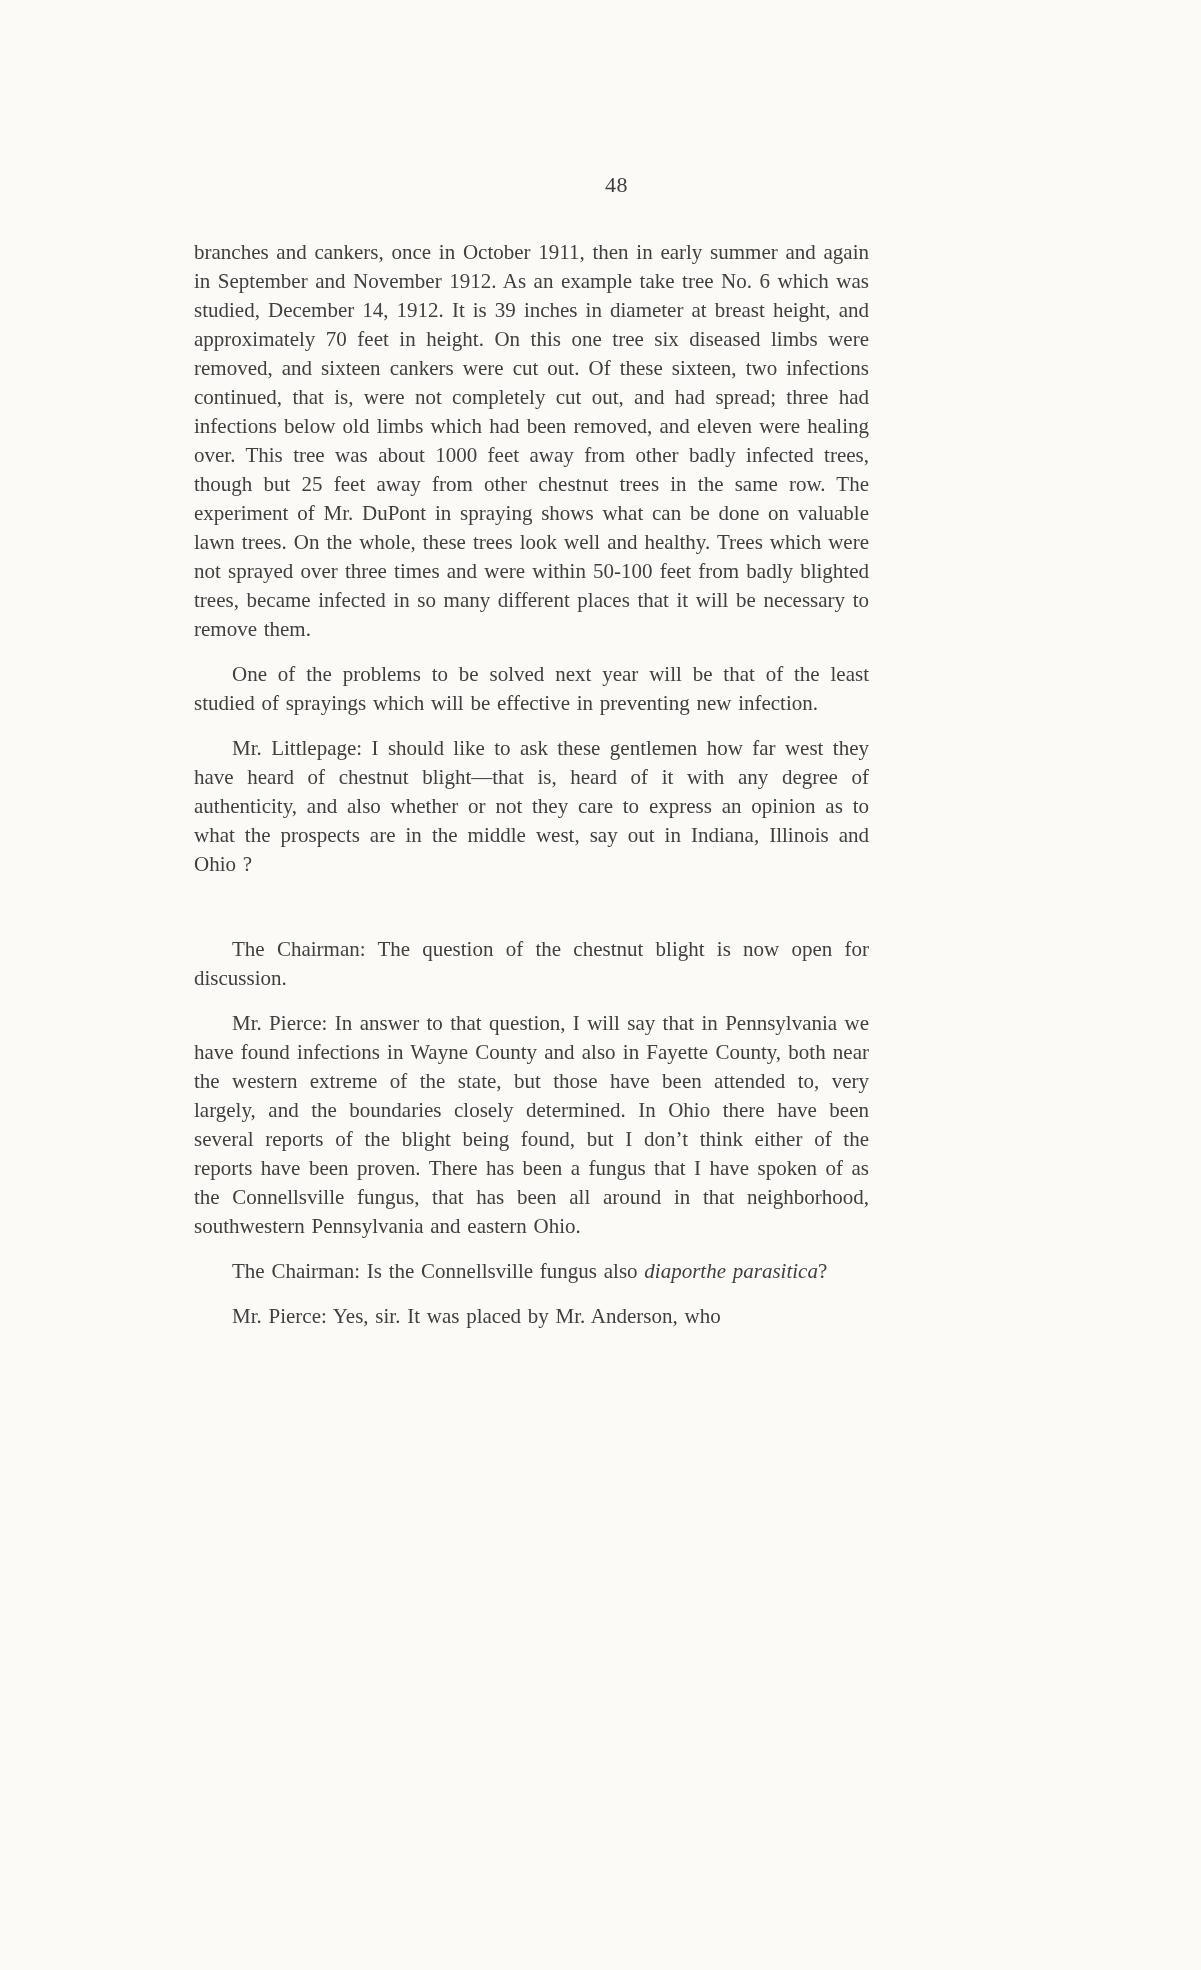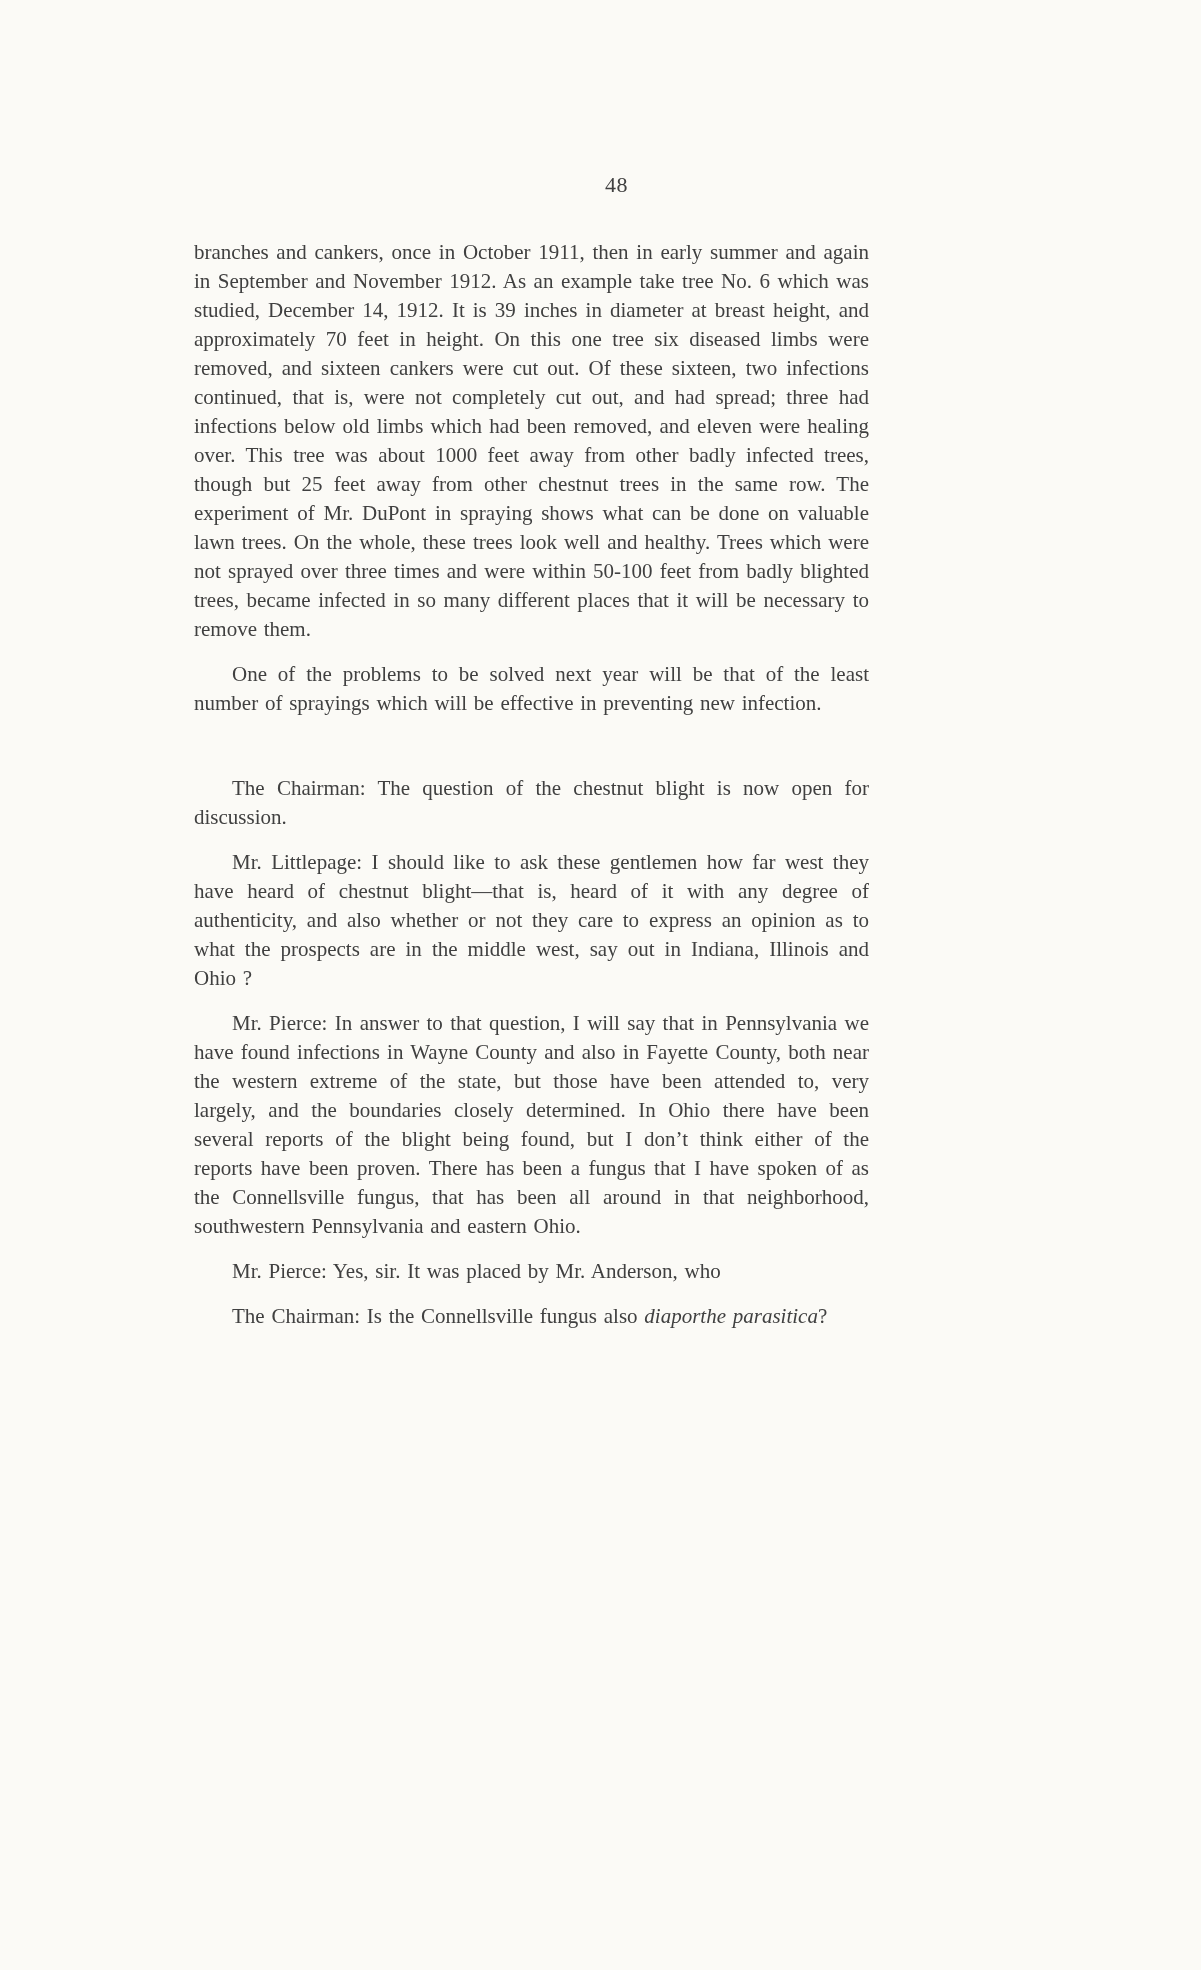--- a/index.html
+++ b/index.html
@@ -51,20 +51,20 @@
     font-style: italic;
   }
 </style>
 </head>
 <body>
 
 <div class="page">
   <div class="page-number">48</div>
   <div class="text-block" id="paragraphs">
       <p class="para"><span>branches and cankers, once in October 1911, then in early summer and again in September and November 1912.  As an example take tree No. 6 which was studied, December 14, 1912.  It is 39 inches in diameter at breast height, and approximately 70 feet in height.  On this one tree six diseased limbs were removed, and sixteen cankers were cut out.  Of these sixteen, two infections continued, that is, were not completely cut out, and had spread; three had infections below old limbs which had been removed, and eleven were healing over.  This tree was about 1000 feet away from other badly infected trees, though but 25 feet away from other chestnut trees in the same row. The experiment of Mr. DuPont in spraying shows what can be done on valuable lawn trees.  On the whole, these trees look well and healthy.  Trees which were not sprayed over three times and were within 50-100 feet from badly blighted trees, became infected in so many different places that it will be necessary to remove them.</span></p>
-      <p class="para indent"><span>One of the problems to be solved next year will be that of the least number of sprayings which will be effective in preventing new infection.</span></p>
+      <p class="para indent"><span>One of the problems to be solved next year will be that of the least studied of sprayings which will be effective in preventing new infection.</span></p>
+      <p class="para indent"><span>Mr. Littlepage:  I should like to ask these gentlemen how far west they have heard of chestnut blight—that is, heard of it with any degree of authenticity, and also whether or not they care to express an opinion as to what the prospects are in the middle west, say out in Indiana, Illinois and Ohio ?</span></p>
       <p class="para indent gap"><span>The Chairman:  The question of the chestnut blight is now open for discussion.</span></p>
-      <p class="para indent"><span>Mr. Littlepage:  I should like to ask these gentlemen how far west they have heard of chestnut blight—that is, heard of it with any degree of authenticity, and also whether or not they care to express an opinion as to what the prospects are in the middle west, say out in Indiana, Illinois and Ohio ?</span></p>
       <p class="para indent"><span>Mr. Pierce:  In answer to that question, I will say that in Pennsylvania we have found infections in Wayne County and also in Fayette County, both near the western extreme of the state, but those have been attended to, very largely, and the boundaries closely determined.  In Ohio there have been several reports of the blight being found, but I don’t think either of the reports have been proven.  There has been a fungus that I have spoken of as the Connellsville fungus, that has been all around in that neighborhood, southwestern Pennsylvania and eastern Ohio.</span></p>
+      <p class="para indent"><span>The Chairman: Is the Connellsville fungus also </span><span class="italic">diaporthe parasitica</span><span>?</span></p>
       <p class="para indent"><span>Mr. Pierce:  Yes, sir.  It was placed by Mr. Anderson, who</span></p>
-      <p class="para indent"><span>The Chairman: Is the Connellsville fungus also </span><span class="italic">diaporthe parasitica</span><span>?</span></p>
     </div>
 </div>
 
 </body></html>

